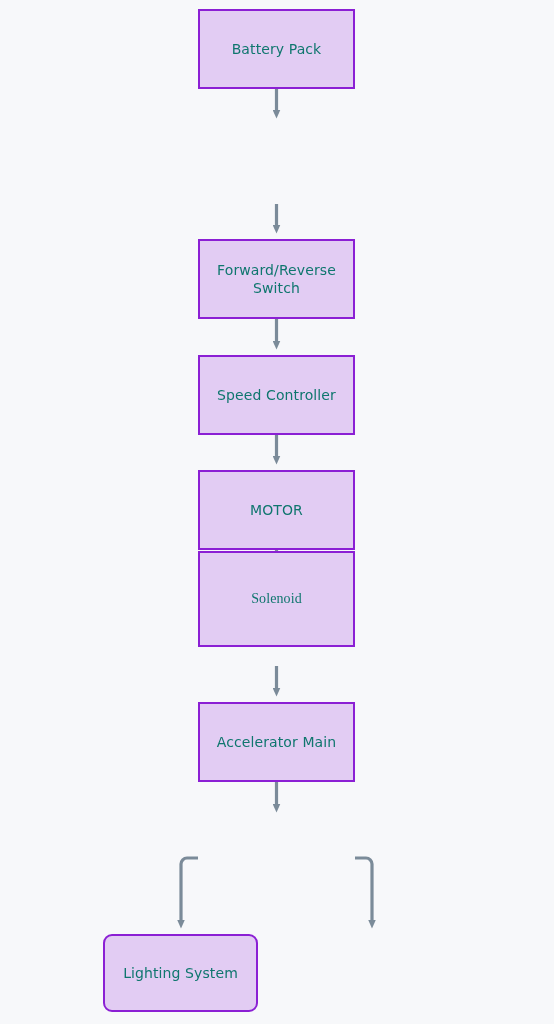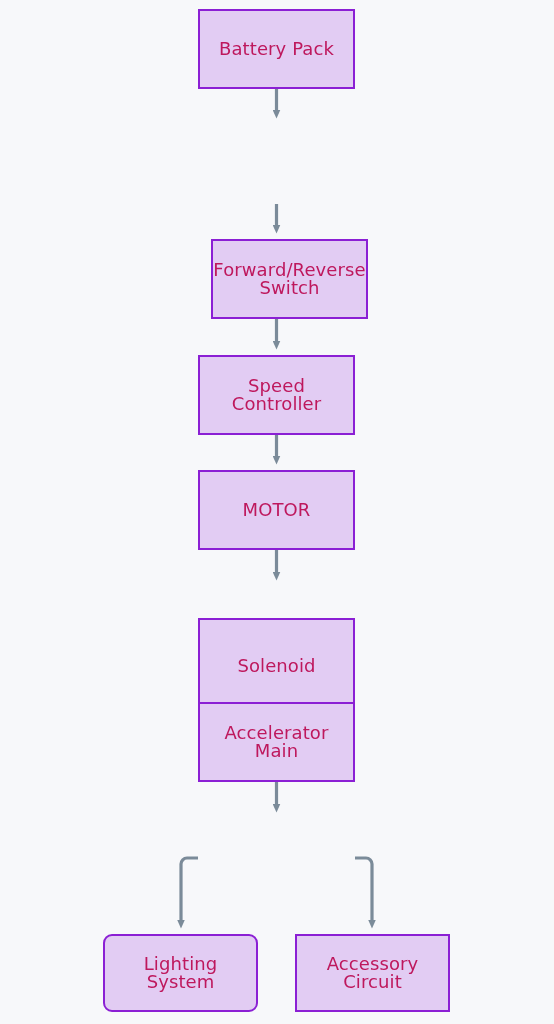--- a/index.html
+++ b/index.html
@@ -32,22 +32,22 @@
     position: absolute;
     box-sizing: border-box;
     background: #e2ccf3;
     border: 2px solid #8b1fd4;
     display: flex;
     align-items: center;
     justify-content: center;
     text-align: center;
   }
   .node-label {
-    color: #be185d;
-    font-size: 18px;
+    color: #0f766e;
+    font-size: 14px;
     line-height: 18px;
     font-weight: 400;
     letter-spacing: 0.1px;
     white-space: pre-line;
     padding: 0 8px;
   }
 </style>
 </head>
 <body>
 
@@ -72,43 +72,40 @@
       <path d="M198,858 L187,858 A6,6 0 0 0 181,864 L181,924" marker-end="url(#arrowhead)"></path>
       <path d="M355,858 L366,858 A6,6 0 0 1 372,864 L372,924" marker-end="url(#arrowhead)"></path>
     </g>
   </svg>
 
   <div class="node" style="left:198px; top:9px; width:157px; height:80px;">
     <span class="node-label">Battery Pack</span>
   </div>
 
 
-  <div class="node" style="left:211px; top:239px; width:157px; height:80px;">
+  <div class="node" style="left:198px; top:239px; width:157px; height:80px;">
     <span class="node-label">Forward/Reverse
 Switch</span>
   </div>
 
   <div class="node" style="left:198px; top:355px; width:157px; height:80px;">
     <span class="node-label">Speed Controller</span>
   </div>
 
   <div class="node" style="left:198px; top:470px; width:157px; height:80px;">
     <span class="node-label">MOTOR</span>
   </div>
 
-  <div class="node" style="left:198px; top:618px; width:157px; height:96px;">
+  <div class="node" style="left:198px; top:551px; width:157px; height:96px;font-family:Liberation Serif, serif;">
     <span class="node-label">Solenoid</span>
   </div>
 
   <div class="node" style="left:198px; top:702px; width:157px; height:80px;">
     <span class="node-label">Accelerator Main</span>
   </div>
 
 
   <div class="node" style="left:103px; top:934px; width:155px; height:78px;border-radius:9px;">
     <span class="node-label">Lighting System</span>
   </div>
 
-  <div class="node" style="left:295px; top:934px; width:155px; height:78px;">
-    <span class="node-label">Accessory Circuit</span>
-  </div>
 
 </div>
 
 </body></html>

